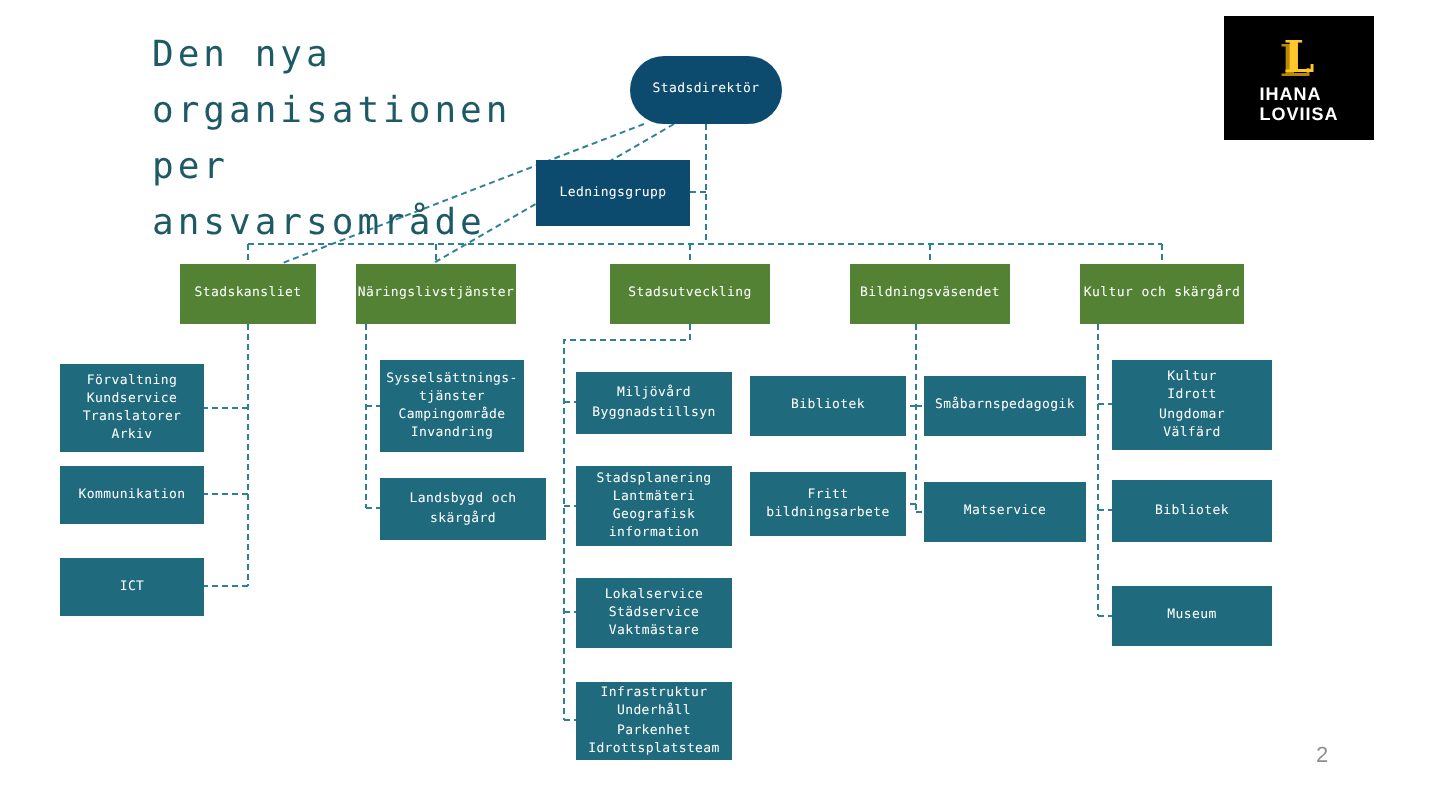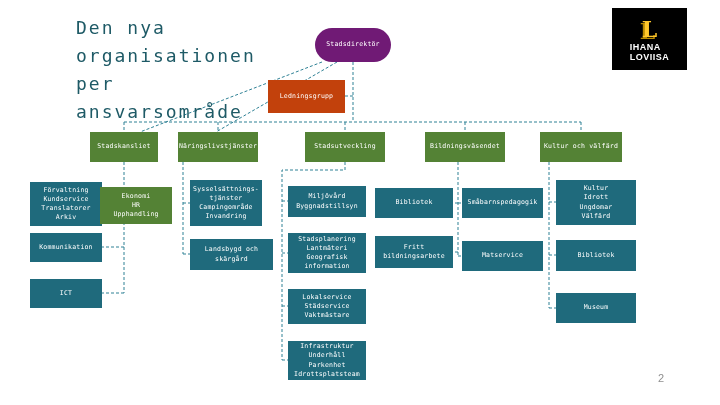--- a/index.html
+++ b/index.html
@@ -12,22 +12,22 @@
     position:absolute; left:36px; top:14px;
     font-size:18px; line-height:1.55; letter-spacing:2px;
     color:#1e5a66; white-space:pre-line; font-weight:400;margin-left:40px;
   }
   svg.connectors { position:absolute; left:0; top:0; }
   .node {
     position:absolute; display:flex; align-items:center; justify-content:center;
     text-align:center; color:#ffffff; white-space:pre-line;
     font-size:6.5px; line-height:1.4; letter-spacing:0.2px; padding:1px;
   }
-  .root      { background:#701a75;border-radius:17px; }
-  .assistant { background:#c2410c; }
+  .root      { background:#0c4a6e;border-radius:17px; }
+  .assistant { background:#0c4a6e; }
   .dept      { background:#548235; }
   .unit      { background:#1f6a7c; }
   .unit.green{ background:#548235; }
   .logo {
     position:absolute; left:612px; top:8px; width:75px; height:62px;
     background:#000000; display:flex; flex-direction:column;
     align-items:center; justify-content:center; gap:2px; padding-top:2px;
   }
   .logo .mark {
     color:#ffc72c; font-size:22px; font-weight:bold; line-height:1;
@@ -65,29 +65,26 @@
 per
 ansvarsområde</div>
 
   <div class="node root" style="left:315px;top:28px;width:76px;height:34px">Stadsdirektör</div>
   <div class="node assistant" style="left:268px;top:80px;width:77px;height:33px">Ledningsgrupp</div>
 
   <div class="node dept" style="left:178px;top:132px;width:80px;height:30px">Näringslivstjänster</div>
   <div class="node dept" style="left:90px;top:132px;width:68px;height:30px">Stadskansliet</div>
   <div class="node dept" style="left:305px;top:132px;width:80px;height:30px">Stadsutveckling</div>
   <div class="node dept" style="left:425px;top:132px;width:80px;height:30px">Bildningsväsendet</div>
-  <div class="node dept" style="left:540px;top:132px;width:82px;height:30px">Kultur och välfärd</div>
+  <div class="node dept" style="left:540px;top:132px;width:82px;height:30px">Kultur och skärgård</div>
 
   <div class="node unit" style="left:30px;top:182px;width:72px;height:44px">Förvaltning
 Kundservice
 Translatorer
 Arkiv</div>
-  <div class="node unit green" style="left:100px;top:187px;width:72px;height:37px">Ekonomi
-HR
-Upphandling</div>
   <div class="node unit" style="left:30px;top:233px;width:72px;height:29px">Kommunikation</div>
   <div class="node unit" style="left:30px;top:279px;width:72px;height:29px">ICT</div>
 
   <div class="node unit" style="left:190px;top:180px;width:72px;height:46px">Sysselsättnings-
 tjänster
 Campingområde
 Invandring</div>
   <div class="node unit" style="left:190px;top:239px;width:83px;height:31px">Landsbygd och
 skärgård</div>
 

